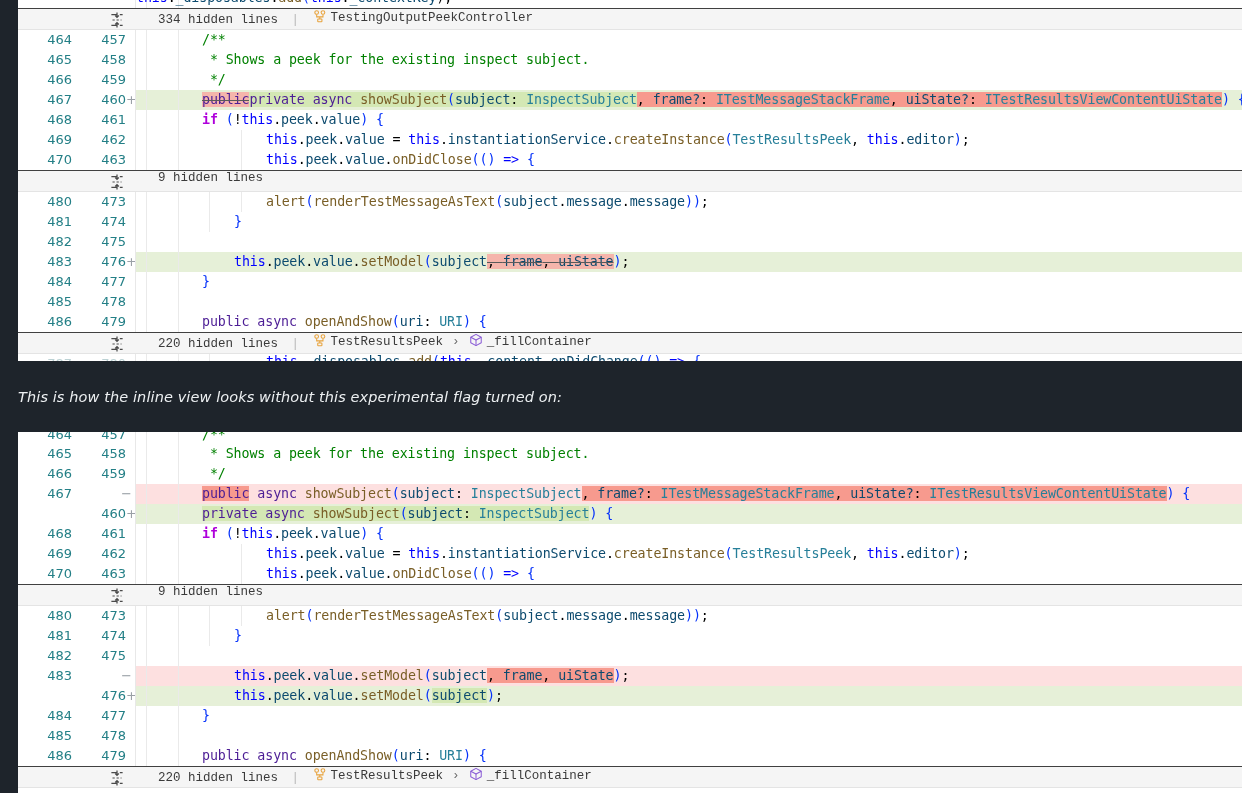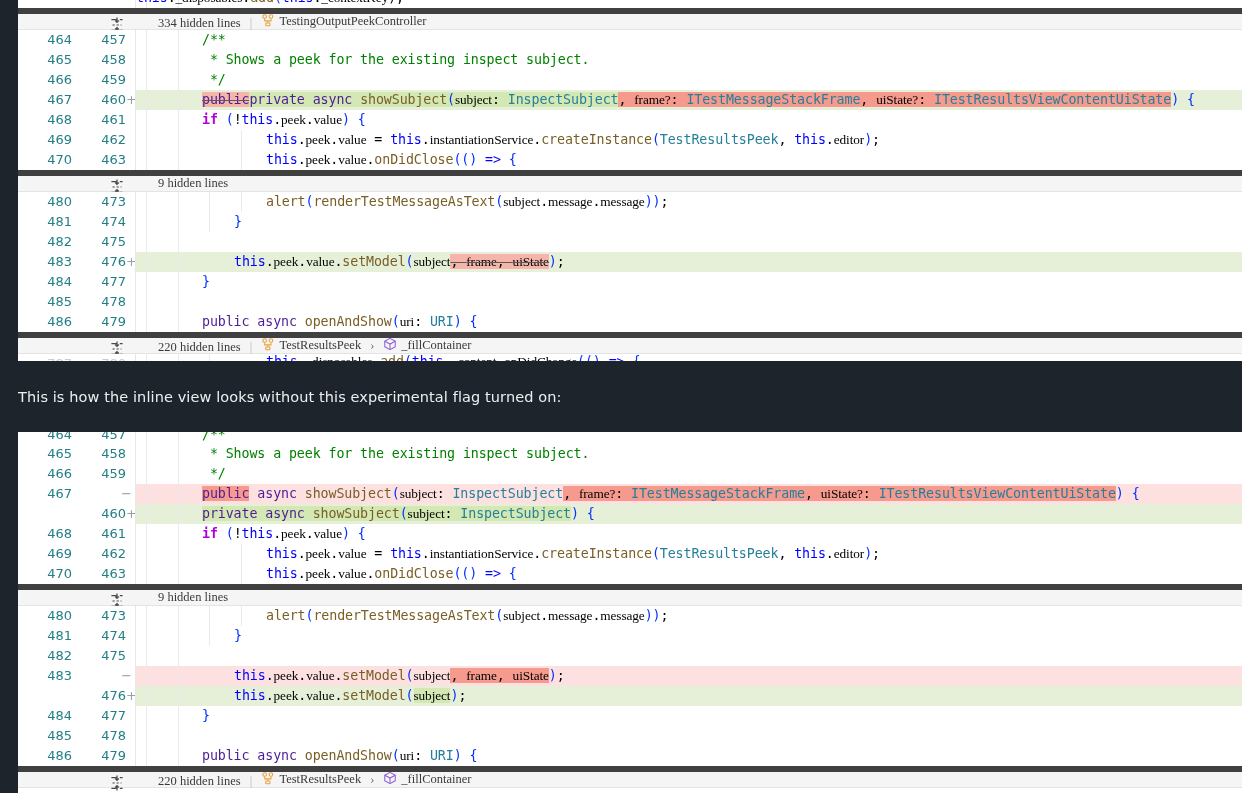--- a/index.html
+++ b/index.html
@@ -80,51 +80,51 @@
     background:#f5b5ab; text-decoration: line-through;
     text-decoration-color:#5a5a5a; text-decoration-thickness:1px;
   }
   .w-del-strong { background:#f79a8e; }
   .w-add { background:#d4e8b4; }
 
   
   .foldbar {
     position: relative; height: 22px; width: 100%;
     background: #f5f5f5;
-    border-top: 6px solid #404040; border-bottom: 1px solid #e4e4e4;
-    display: flex; align-items: center;
-    font-family: Liberation Serif, serif; font-size: 12.5px; color: #4a4a4a;
+    border-top: 1px solid #404040; border-bottom: 1px solid #e4e4e4;
+    display: flex; align-items: flex-start;
+    font-family: Liberation Mono, monospace; font-size: 12.5px; color: #4a4a4a;
   }
   .foldbar .fold-icon {
     position: absolute; left: 90px; top: 2px;
     width: 18px; height: 18px;
   }
   .foldbar .fold-text { margin-left: 140px; color: #3a3a3a; font-size: 12.5px; }
   .foldsep { color:#b9b9b9; margin: 0 6px; }
   .crumb { display: inline-flex; align-items: center; gap: 4px; }
   .crumb-sep { color: #6b6b6b; margin: 0 5px; font-size: 12.5px; }
   .ico { display:inline-block; vertical-align:-3px; }
 
   
   #banner {
     position: absolute; left: 0; top: 361px; width: 1242px; height: 71px;
     background: #1e242b; color: #e6e6e6;
     display: flex; align-items: center;
   }
   #banner .btext {
     margin-left: 18px; font-family: "DejaVu Sans", sans-serif;
-    font-size: 14.5px; color: #eceff1; letter-spacing: 0.1px;
+    font-size: 14.5px; color: #eceff1; letter-spacing: 0.1px; font-style: italic;
   }
 
   
   .t-key      { color:#4c1d95; }
   .t-kw-ctrl  { color:#af00db;font-weight:bold; }
   .t-type     { color:#267f99; }
   .t-fn       { color:#795e26; }
-  .t-var      { color:#000000;font-family:Liberation Serif, serif; }
+  .t-var      { color:#0c4a6e; }
   .t-this     { color:#0000ff; }
   .t-com      { color:#008000; }
   .t-punc     { color:#000000; }
   .t-op       { color:#000000; }
   .t-brace    { color:#0431fa; }
   .t-arrow    { color:#0000ff; }
 </style>
 </head>
 <body>
 

